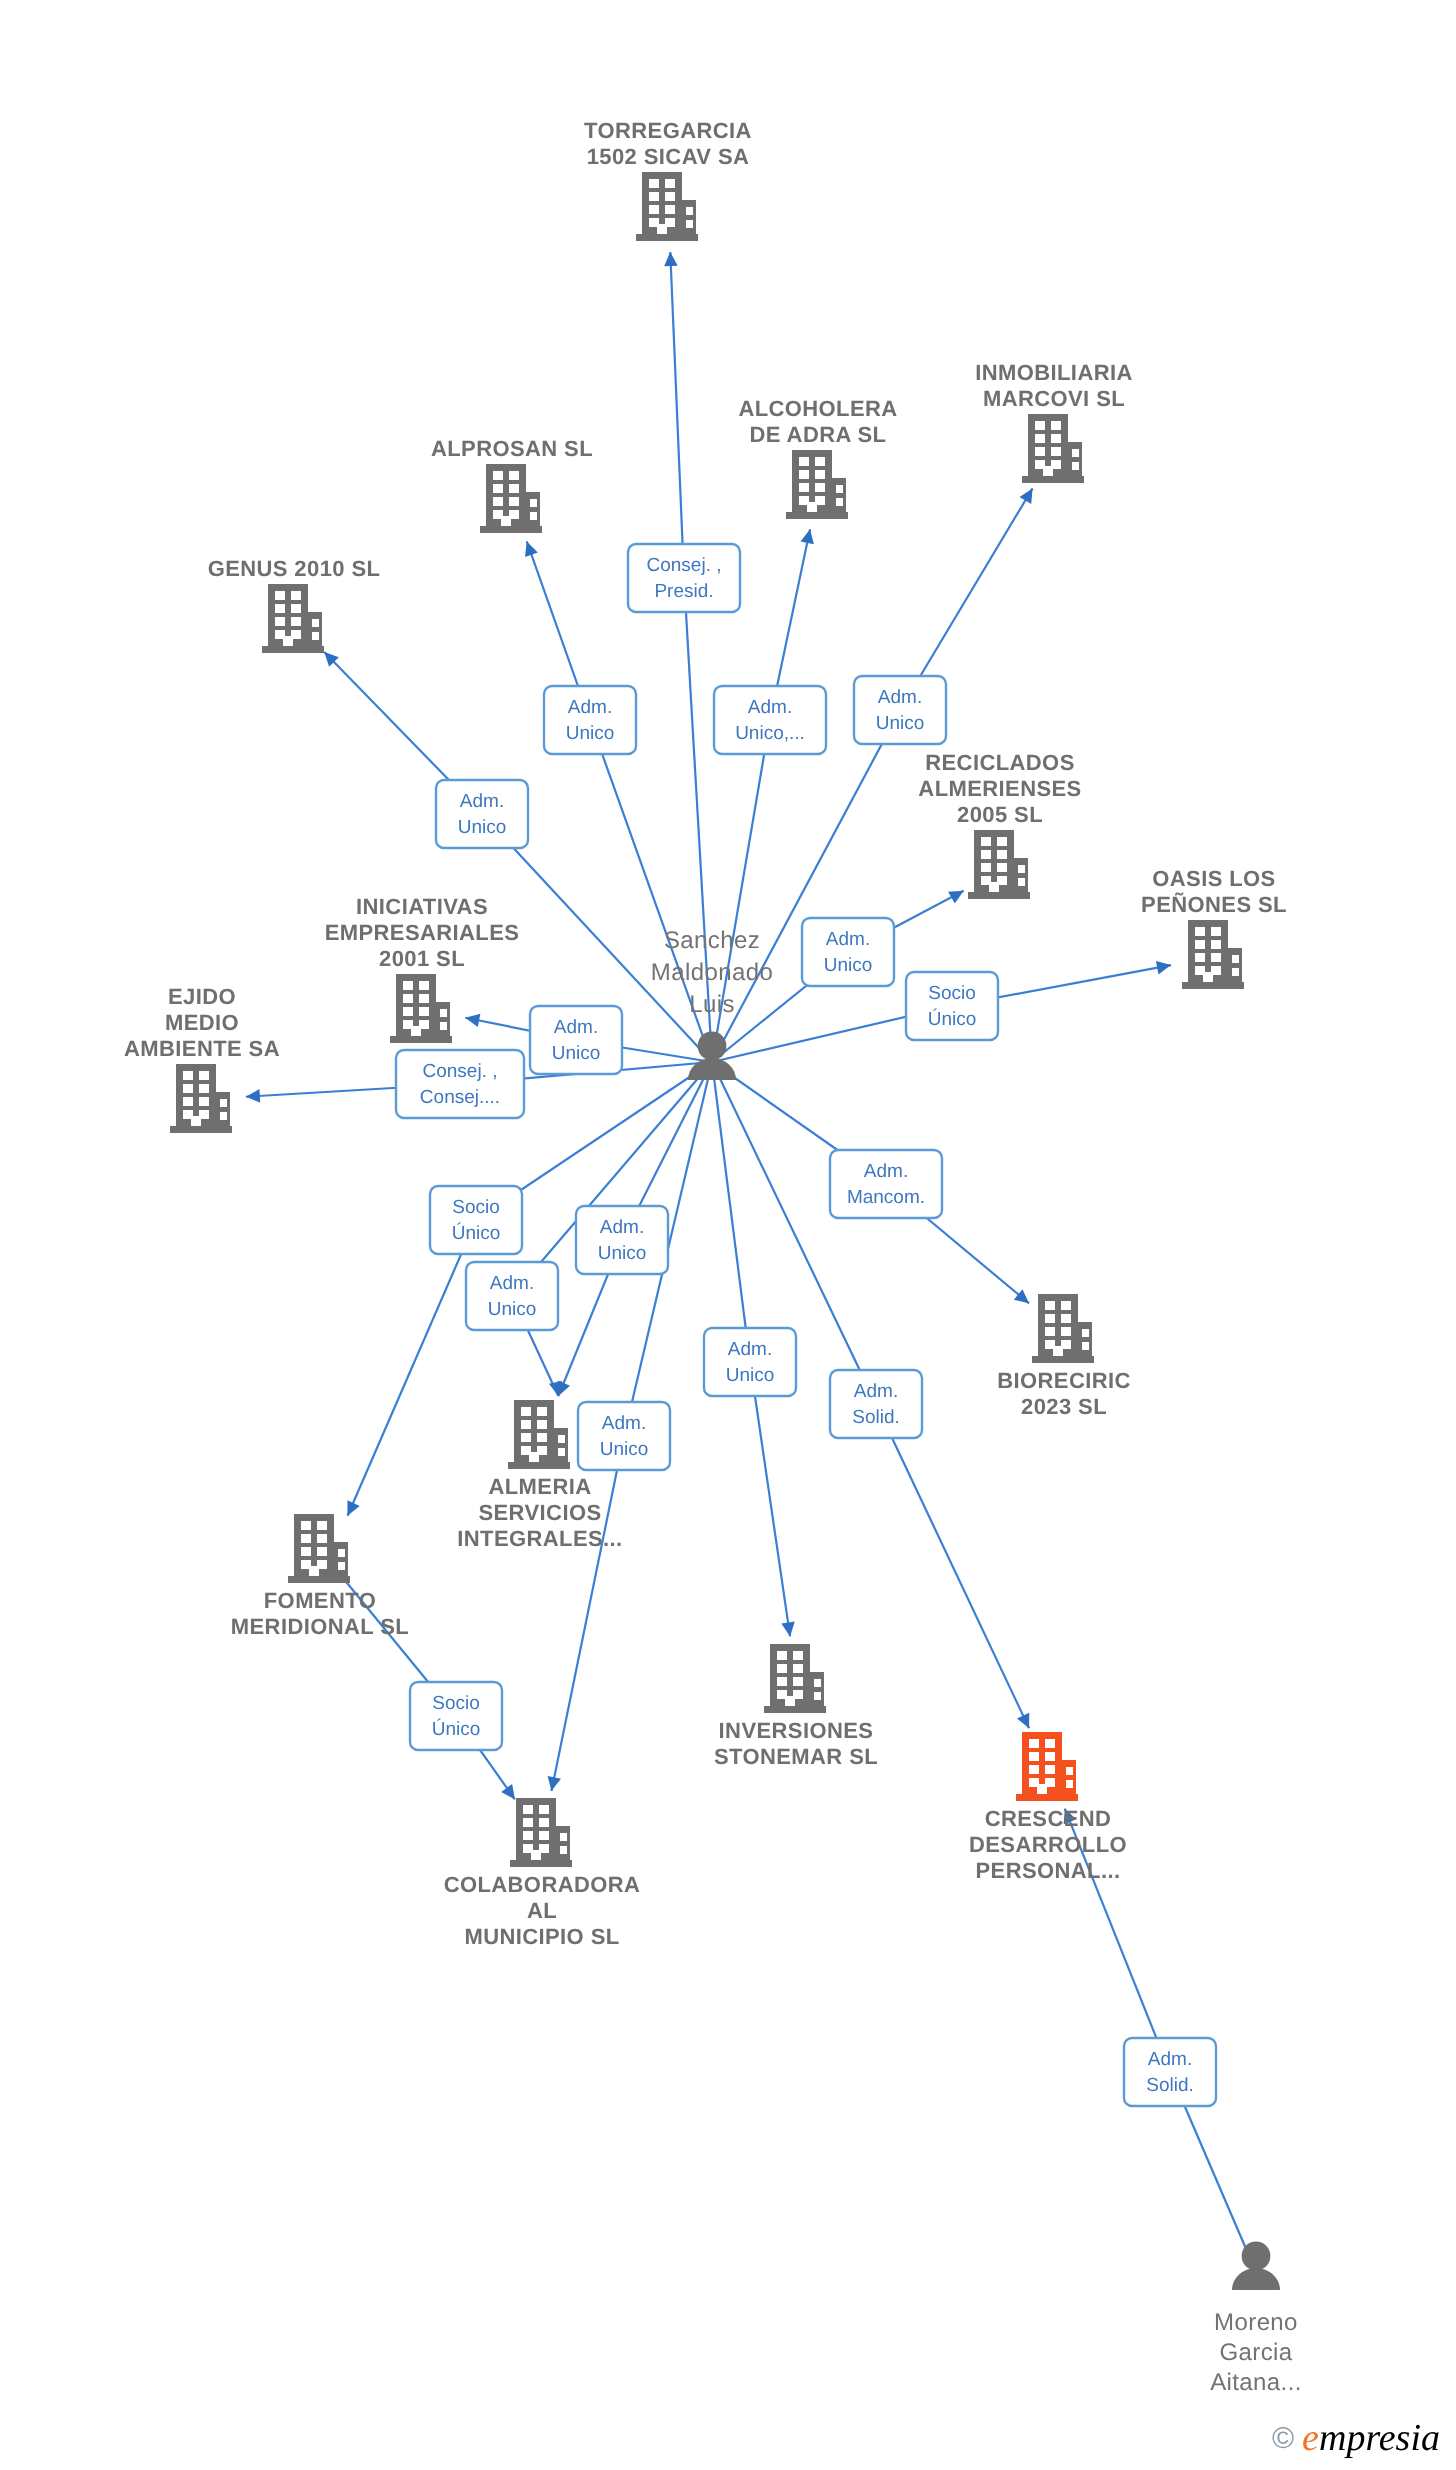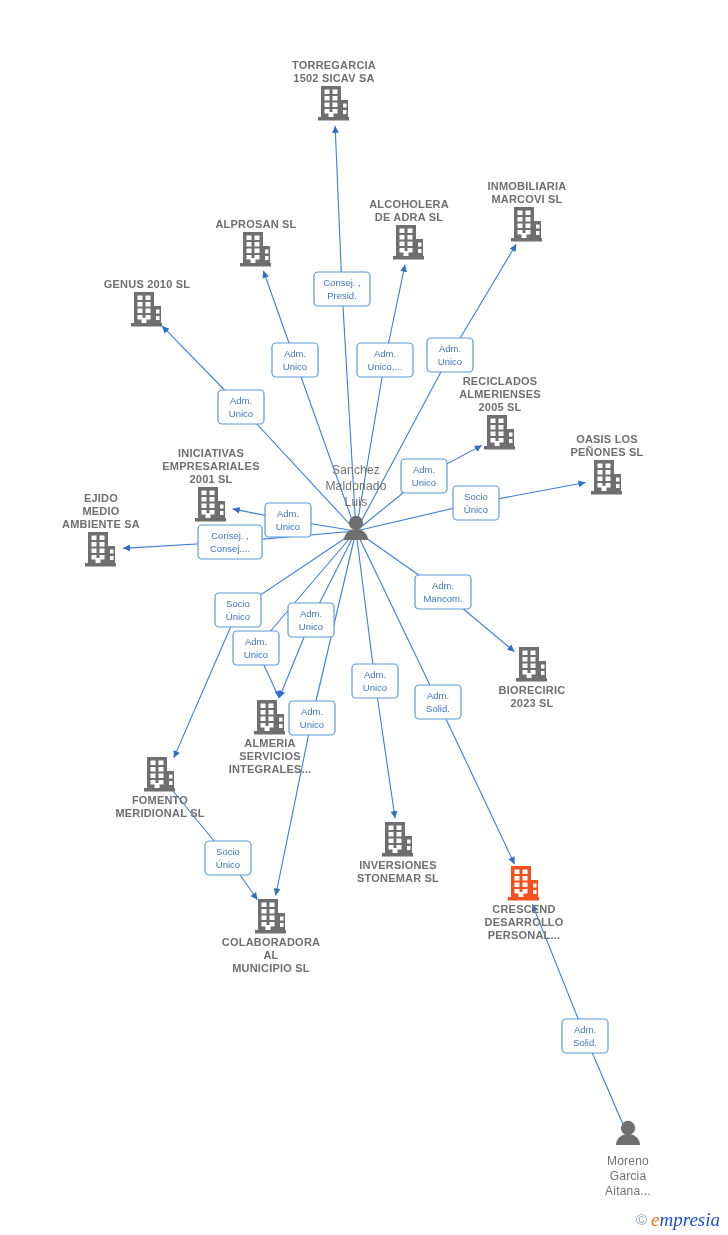--- a/index.html
+++ b/index.html
@@ -30,21 +30,21 @@
   #watermark{
     position:absolute;right:8px;bottom:6px;display:flex;align-items:center;gap:4px;
   }
   #watermark .c-mark{
     color:#8a9aa8;font-size:15px;line-height:1;font-family:"Liberation Sans",sans-serif;
   }
   #watermark .wm-text{
     font-family:"Liberation Serif","DejaVu Serif",serif;
     font-style:italic;font-size:19px;color:#f4731c;line-height:1;
   }
-  #watermark .wm-text .tail{color:#1d4ed8;text-align:right;}
+  #watermark .wm-text .tail{color:#000000;text-align:right;}
 </style>
 </head>
 <body>
 
 <svg id="graph" viewBox="0 0 728 1235">
   <g id="edges-layer">
       <g>
         <line x1="356" y1="531" x2="342" y2="289" class="edge-line"></line>
         <line x1="342" y1="289" x2="335.1319880022356" y2="125.97085804339" class="edge-line"></line>
         <polygon points="335.1319880022356,125.97085804339 338.83123356630665,132.81743253408973 332.03758258878634,133.11121203582036" class="edge-head"></polygon>

